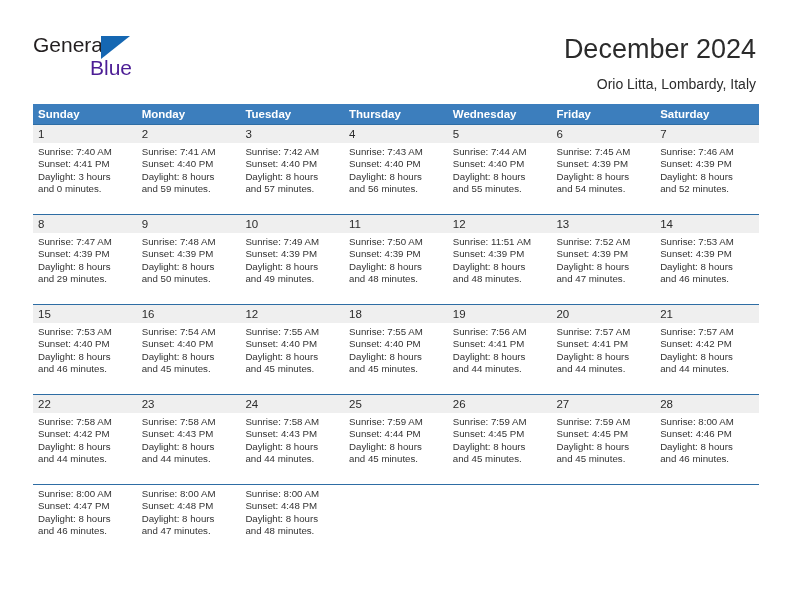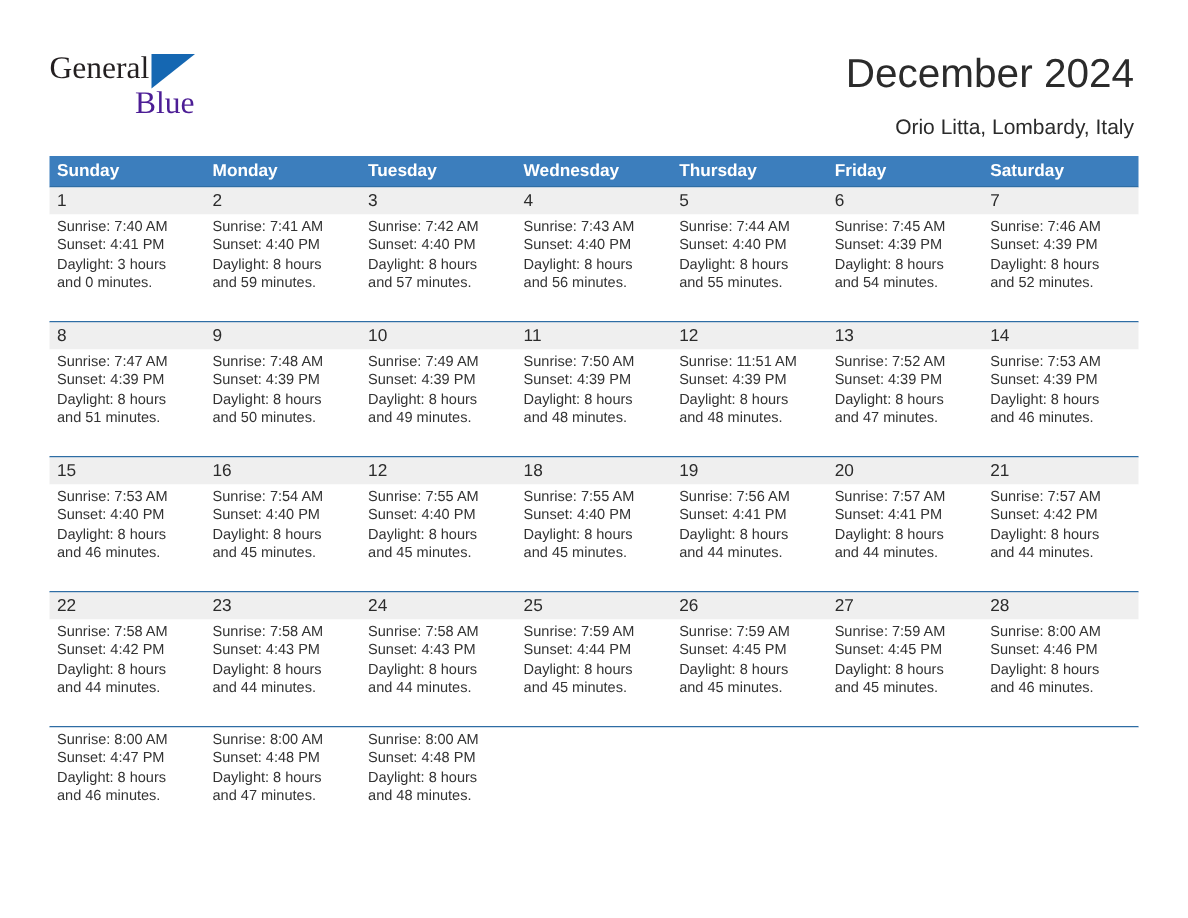--- a/index.html
+++ b/index.html
@@ -28,21 +28,20 @@
     top: 0;
     width: 792px;
     height: 100px;
   }
   .logo {
     position: absolute;
     left: 33px;
     top: 33px;
     width: 200px;
     height: 52px;
-    font-family: Liberation Serif, serif;
   }
   .logo-general {
     position: absolute;
     left: 0;
     top: 0;
     font-size: 21px;
     letter-spacing: 0px;
     color: #231f20;
     line-height: 24px;
   }
@@ -167,22 +166,22 @@
     </div>
     <div class="title">December 2024</div>
     <div class="subtitle">Orio Litta, Lombardy, Italy</div>
   </div>
 
   <div class="calendar">
     <div class="dow-row">
       <div class="dow-cell">Sunday</div>
       <div class="dow-cell">Monday</div>
       <div class="dow-cell">Tuesday</div>
+      <div class="dow-cell">Thursday</div>
       <div class="dow-cell">Wednesday</div>
-      <div class="dow-cell">Thursday</div>
       <div class="dow-cell">Friday</div>
       <div class="dow-cell">Saturday</div>
     </div>
 
     <div class="week">
       <div class="week-numbers">
         <div class="num-cell">1</div>
         <div class="num-cell">2</div>
         <div class="num-cell">3</div>
         <div class="num-cell">4</div>
@@ -244,21 +243,21 @@
         <div class="num-cell">11</div>
         <div class="num-cell">12</div>
         <div class="num-cell">13</div>
         <div class="num-cell">14</div>
       </div>
       <div class="week-details">
         <div class="det-cell">
           <div class="det-line">Sunrise: 7:47 AM</div>
           <div class="det-line">Sunset: 4:39 PM</div>
           <div class="det-line">Daylight: 8 hours</div>
-          <div class="det-line">and 51 minutes.</div>
+          <div class="det-line">and 29 minutes.</div>
         </div>
         <div class="det-cell">
           <div class="det-line">Sunrise: 7:48 AM</div>
           <div class="det-line">Sunset: 4:39 PM</div>
           <div class="det-line">Daylight: 8 hours</div>
           <div class="det-line">and 50 minutes.</div>
         </div>
         <div class="det-cell">
           <div class="det-line">Sunrise: 7:49 AM</div>
           <div class="det-line">Sunset: 4:39 PM</div>

